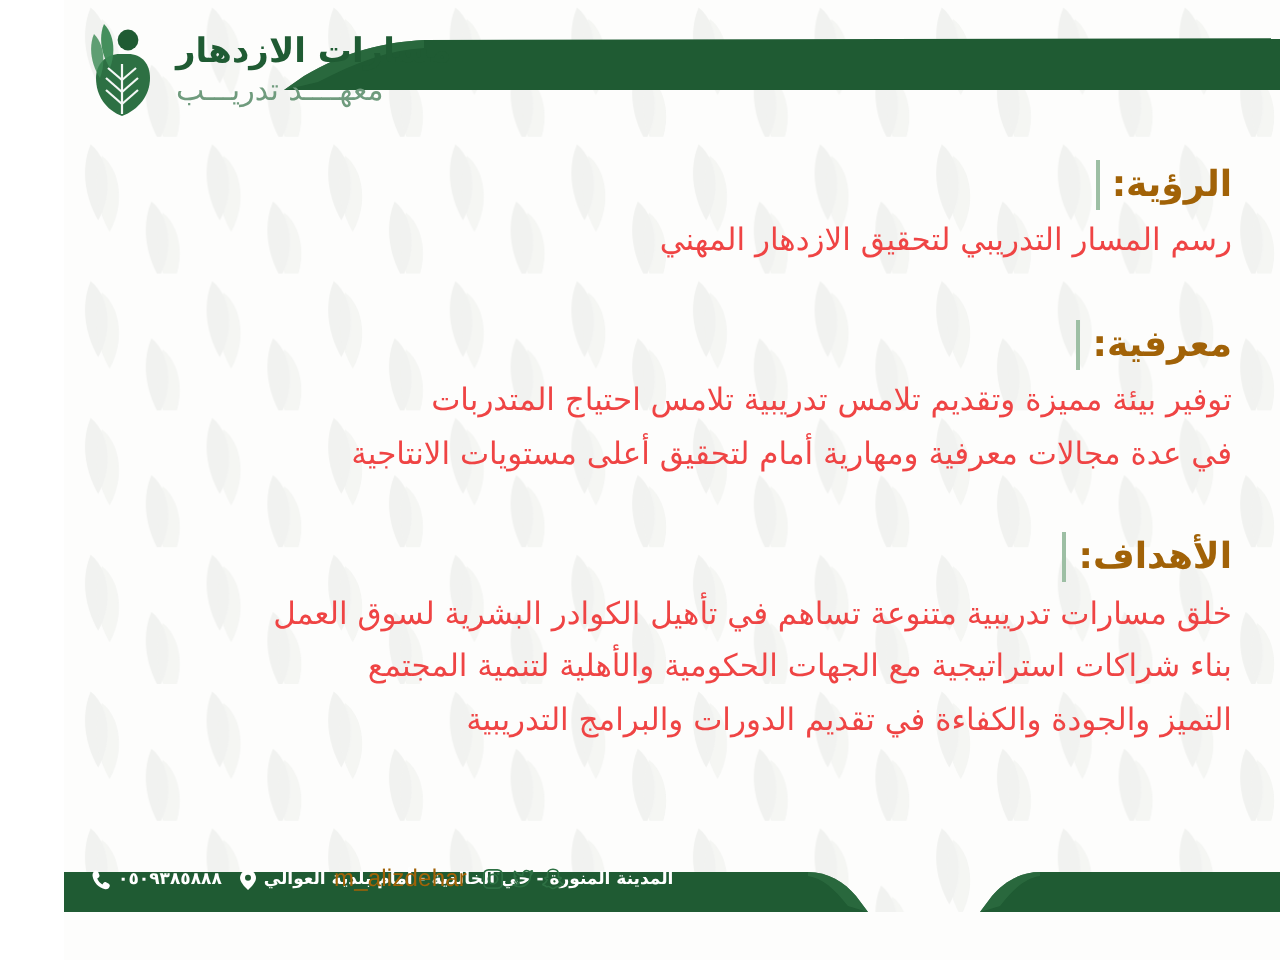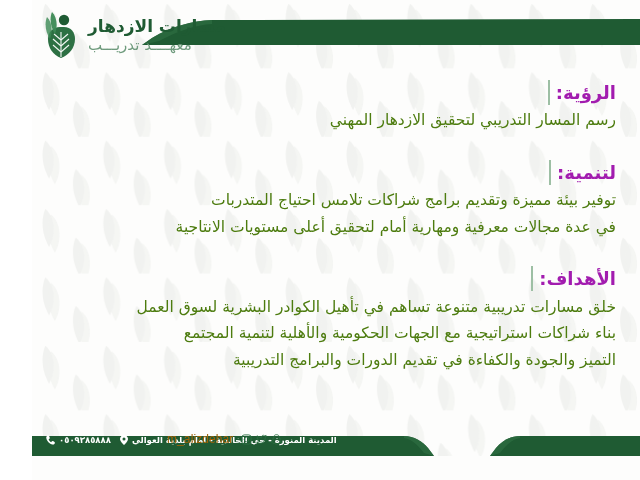--- a/index.html
+++ b/index.html
@@ -107,29 +107,29 @@
     height: 25px;
     background: #9dbfa4;
     margin-right: 6px;
     margin-left: 0;
     display: inline-block;
     vertical-align: middle;
   }
   .head-text {
     font-size: 18px;
     font-weight: bold;
-    color: #a21caf;
+    color: #a16207;
     line-height: 1.4;
     white-space: nowrap;
   }
 
   .section-body { }
   .body-line {
     font-size: 15.5px;
-    color: #4d7c0f;
+    color: #ef4444;
     line-height: 1.72;
     white-space: nowrap;
     letter-spacing: 0.2px;
   }
 
   .sec-vision  { margin-top: 2px; }
   .sec-mission { margin-top: 26px; }
   .sec-goals   { margin-top: 26px; }
 
   
@@ -247,24 +247,24 @@
         <span class="head-text">الرؤية:</span>
       </div>
       <div class="section-body">
         <div class="body-line">رسم المسار التدريبي لتحقيق الازدهار المهني</div>
       </div>
     </div>
 
     <div class="section sec-mission">
       <div class="section-head">
         <span class="head-rule"></span>
-        <span class="head-text">لتنمية:</span>
+        <span class="head-text">معرفية:</span>
       </div>
       <div class="section-body">
-        <div class="body-line">توفير بيئة مميزة وتقديم برامج شراكات تلامس احتياج المتدربات</div>
+        <div class="body-line">توفير بيئة مميزة وتقديم تلامس تدريبية تلامس احتياج المتدربات</div>
         <div class="body-line">في عدة مجالات معرفية ومهارية أمام لتحقيق أعلى مستويات الانتاجية</div>
       </div>
     </div>
 
     <div class="section sec-goals">
       <div class="section-head">
         <span class="head-rule"></span>
         <span class="head-text">الأهداف:</span>
       </div>
       <div class="section-body">

